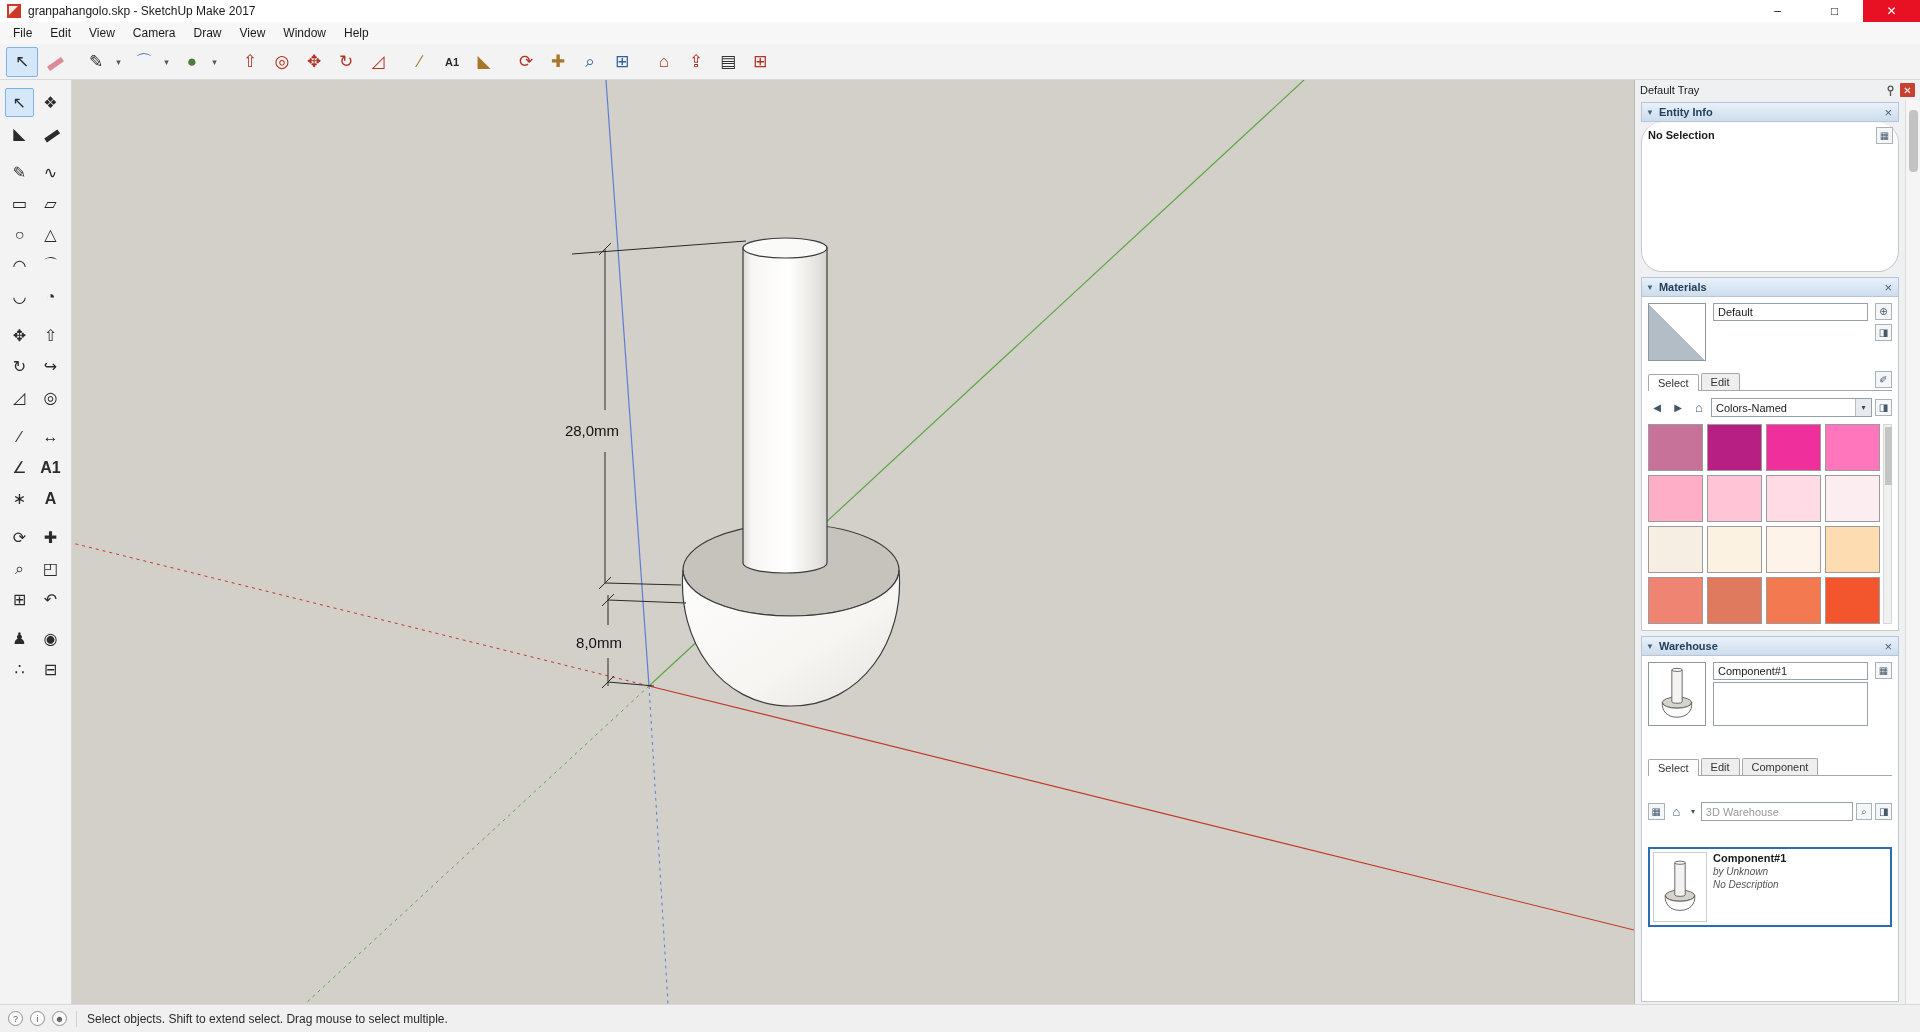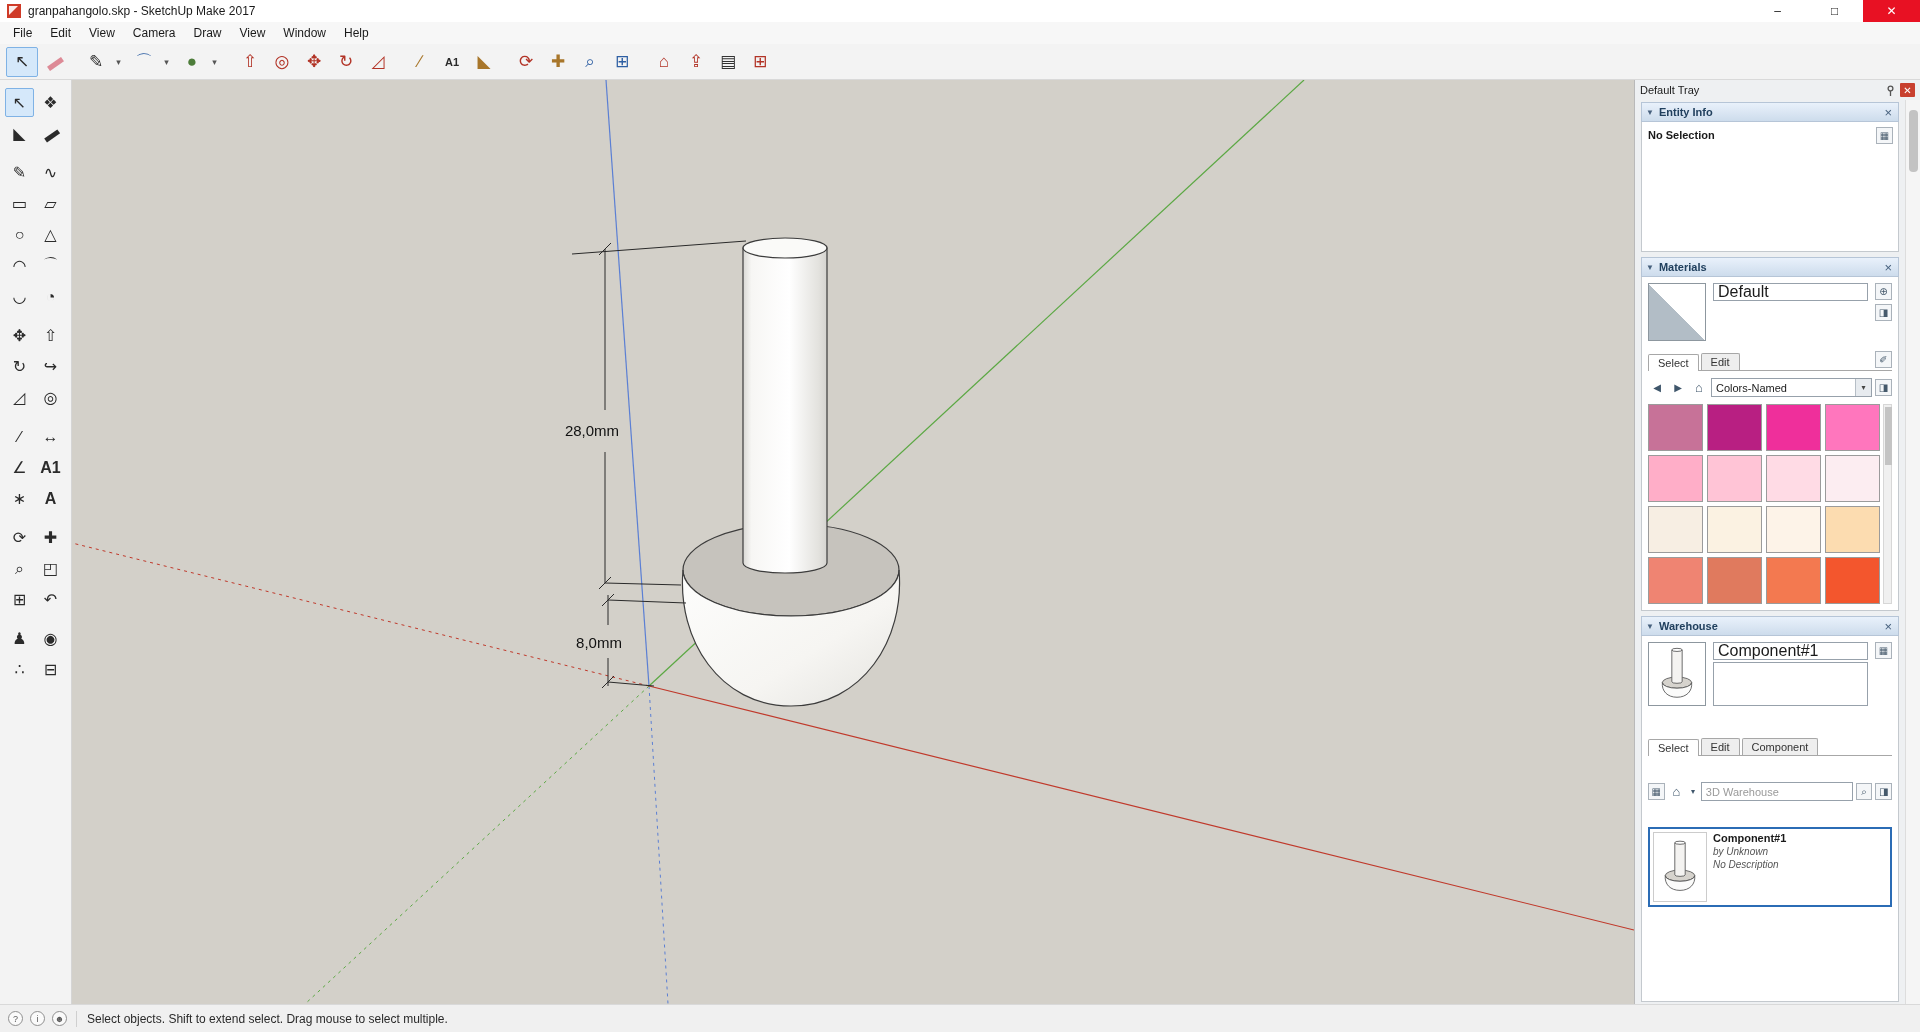--- a/index.html
+++ b/index.html
@@ -58,21 +58,21 @@
   .panel.grow { flex:1 1 auto; margin-bottom:0; }
   .panel-header { height:20px; flex:0 0 auto; background:linear-gradient(#e9f1fb,#cddcec); border:1px solid #b6c5d7; display:flex; align-items:center; font-size:11px; font-weight:bold; color:#21405e; padding:0 4px; }
   .ph-arrow { font-size:8px; margin-right:5px; color:#47617e; }
   .ph-close { margin-left:auto; font-size:13px; font-weight:normal; color:#47617e; padding:0 2px; }
   .panel-body { background:#ffffff; border:1px solid #c4c9ce; border-top:none; padding:6px; position:relative; }
 
   .nosel { font-size:11px; font-weight:bold; }
   .mini-btn { width:17px; height:17px; border:1px solid #aab2ba; background:#f4f6f8; display:flex; align-items:center; justify-content:center; font-size:10px; color:#45596b; }
   .abs-tr { position:absolute; top:5px; right:5px; }
 
-  .inset { border:1px solid #97a1ab; background:#fff; font-size:16px; padding:1px 4px; height:18px; font-family:inherit; color:#1a1a1a; width:100%; }
+  .inset { border:1px solid #97a1ab; background:#fff; font-size:11px; padding:1px 4px; height:18px; font-family:inherit; color:#1a1a1a; width:100%; }
   .mat-row1 { display:flex; gap:7px; }
   .mat-thumb { width:58px; height:58px; flex:0 0 auto; border:1px solid #8d979f; background:linear-gradient(45deg,#b2bdc6 49.6%,#ffffff 50%); }
   .mat-fields { flex:1 1 auto; }
   .side-btns { display:flex; flex-direction:column; gap:4px; }
 
   .tabs-row { display:flex; align-items:flex-end; border-bottom:1px solid #a7a7a7; margin-top:9px; height:21px; }
   .tab { font-size:11px; padding:2px 9px 2px 9px; border:1px solid #a7a7a7; border-bottom:none; background:#eeeeee; border-radius:2px 2px 0 0; margin-right:2px; color:#333; }
   .tab.active { background:#ffffff; position:relative; top:1px; }
   .tabs-right { margin-left:auto; margin-bottom:2px; }
 
@@ -294,21 +294,21 @@
       </div>
 
       <div class="tray-body">
 
         <div class="panel">
           <div class="panel-header">
             <span class="ph-arrow">▼</span>
             <span>Entity Info</span>
             <span class="ph-close">×</span>
           </div>
-          <div class="panel-body" style="height:130px;">
+          <div class="panel-body" style="height:150px;border-radius:21px;">
             <span class="nosel">No Selection</span>
             <div class="mini-btn abs-tr">▦</div>
           </div>
         </div>
 
         <div class="panel">
           <div class="panel-header">
             <span class="ph-arrow">▼</span>
             <span>Materials</span>
             <span class="ph-close">×</span>

